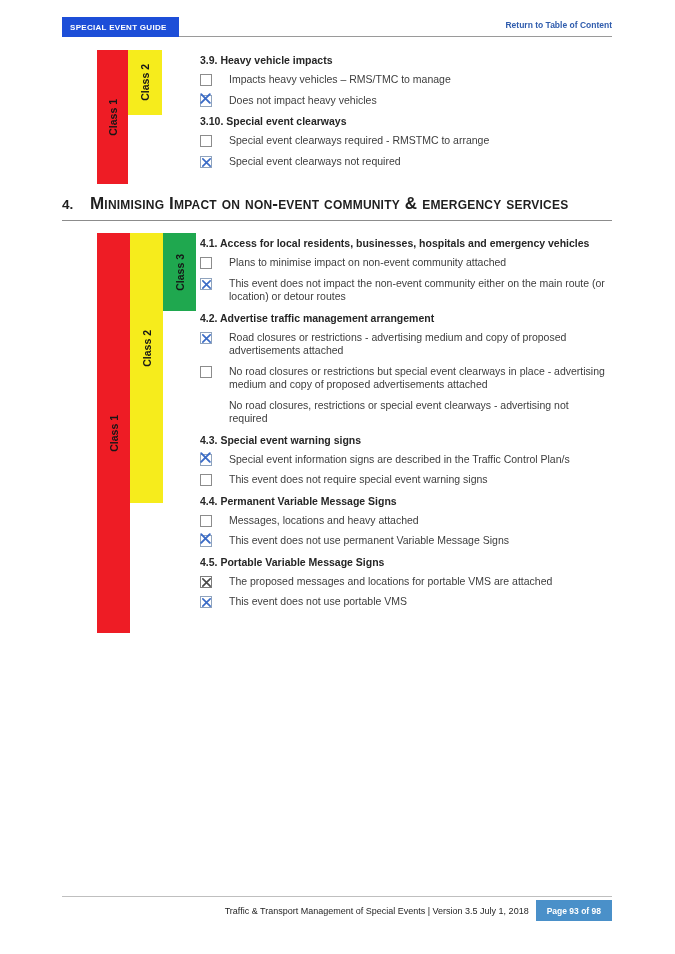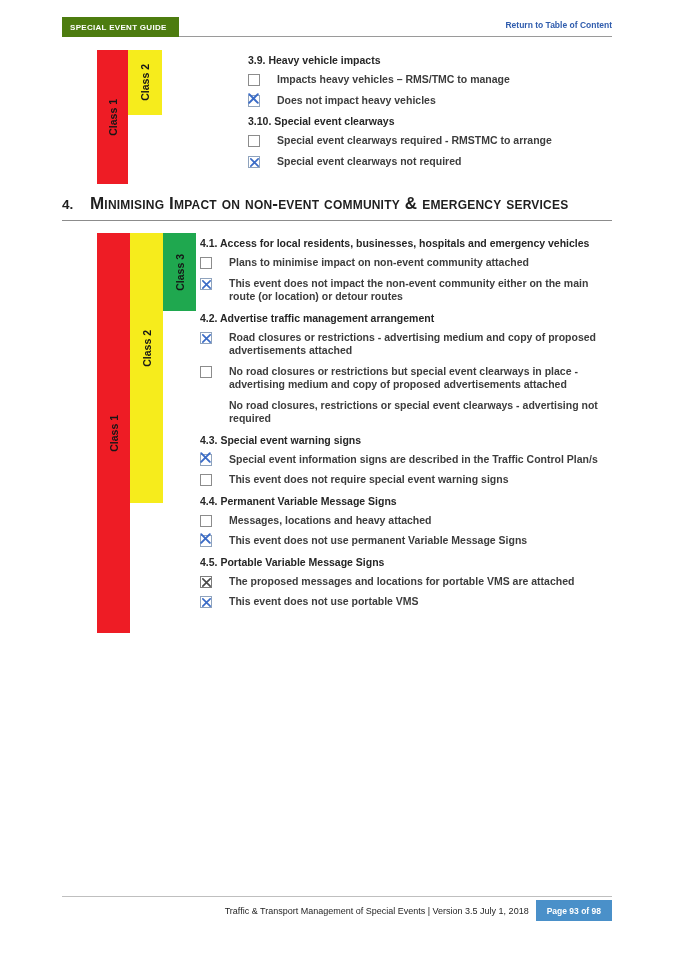--- a/index.html
+++ b/index.html
@@ -37,30 +37,29 @@
   }
   #bar-b1-red    { left: 97px;  top: 50px;  width: 31px; height: 134px; }
   #bar-b1-yellow { left: 128px; top: 50px;  width: 34px; height: 65px;  }
   #bar-b2-red    { left: 97px;  top: 233px; width: 33px; height: 400px; }
   #bar-b2-yellow { left: 130px; top: 233px; width: 33px; height: 270px; }
   #bar-b2-green  { left: 163px; top: 233px; width: 33px; height: 78px;  }
   #bar-b2-yellow .bar-label { align-self: center; margin-top: -40px; }
 
   
   .checklist { position: absolute; left: 200px; width: 414px; }
-  #checklist-block1 { top: 48px; margin-left: 48px; }
+  #checklist-block1 { top: 48px; }
   #checklist-block2 { top: 231px; }
   .group-heading {
     font-size: 10.5px; font-weight: bold; color: #262626;
     line-height: 14px; margin: 5px 0 4px;
   }
   .check-row {
     display: flex; gap: 17px; align-items: flex-start;
     margin: 6px 0 7px;
-    font-weight: bold;
   }
   .check-label {
     font-size: 10.5px; line-height: 13.5px; color: #3d3d3d; max-width: 380px;
   }
   .checkbox {
     flex: none; position: relative; width: 12px; height: 12px; margin-top: 1px;
     border: 1.2px solid #8c8c8c; background: #ffffff;
   }
   .checkbox.checked-blue, .checkbox.checked-blue-raised { border-color: #8fa3bd; }
   .checkbox.checked-black { border-color: #7d7d7d; }
@@ -92,21 +91,21 @@
     height: 21px; padding: 0 11px; display: flex; align-items: center;
     color: #ffffff; font-size: 8.5px; font-weight: bold;
   }
 </style>
 </head>
 <body>
 
 <div class="page">
 
   <div class="header-rule"></div>
-  <div class="header-badge" style="background-color: #4d7c0f;">
+  <div class="header-badge" style="background-color: #1d4ed8;">
     <span>SPECIAL EVENT GUIDE</span>
   </div>
   <a class="header-link" style="color: rgb(47, 92, 173);">Return to Table of Content</a>
 
   <div class="bar" id="bar-b1-red" style="background-color: rgb(238, 28, 37);">
     <span class="bar-label">Class 1</span>
   </div>
   <div class="bar" id="bar-b1-yellow" style="background-color: rgb(246, 236, 28);">
     <span class="bar-label">Class 2</span>
   </div>

